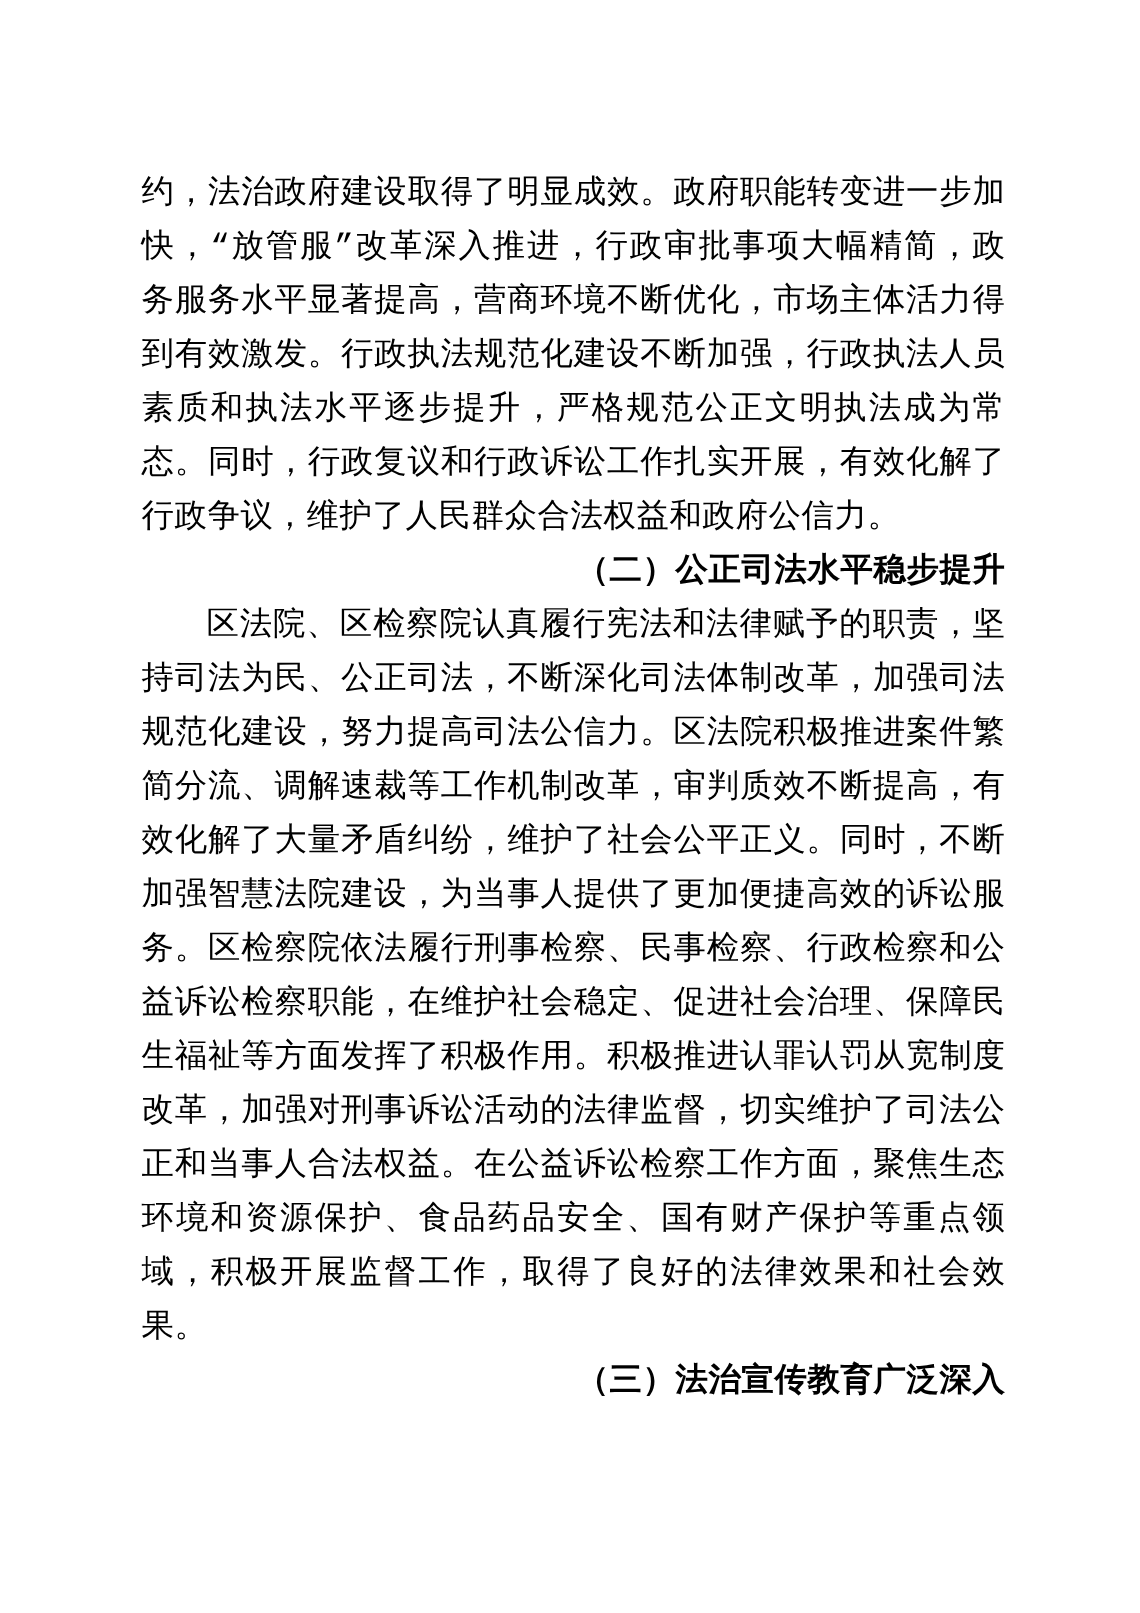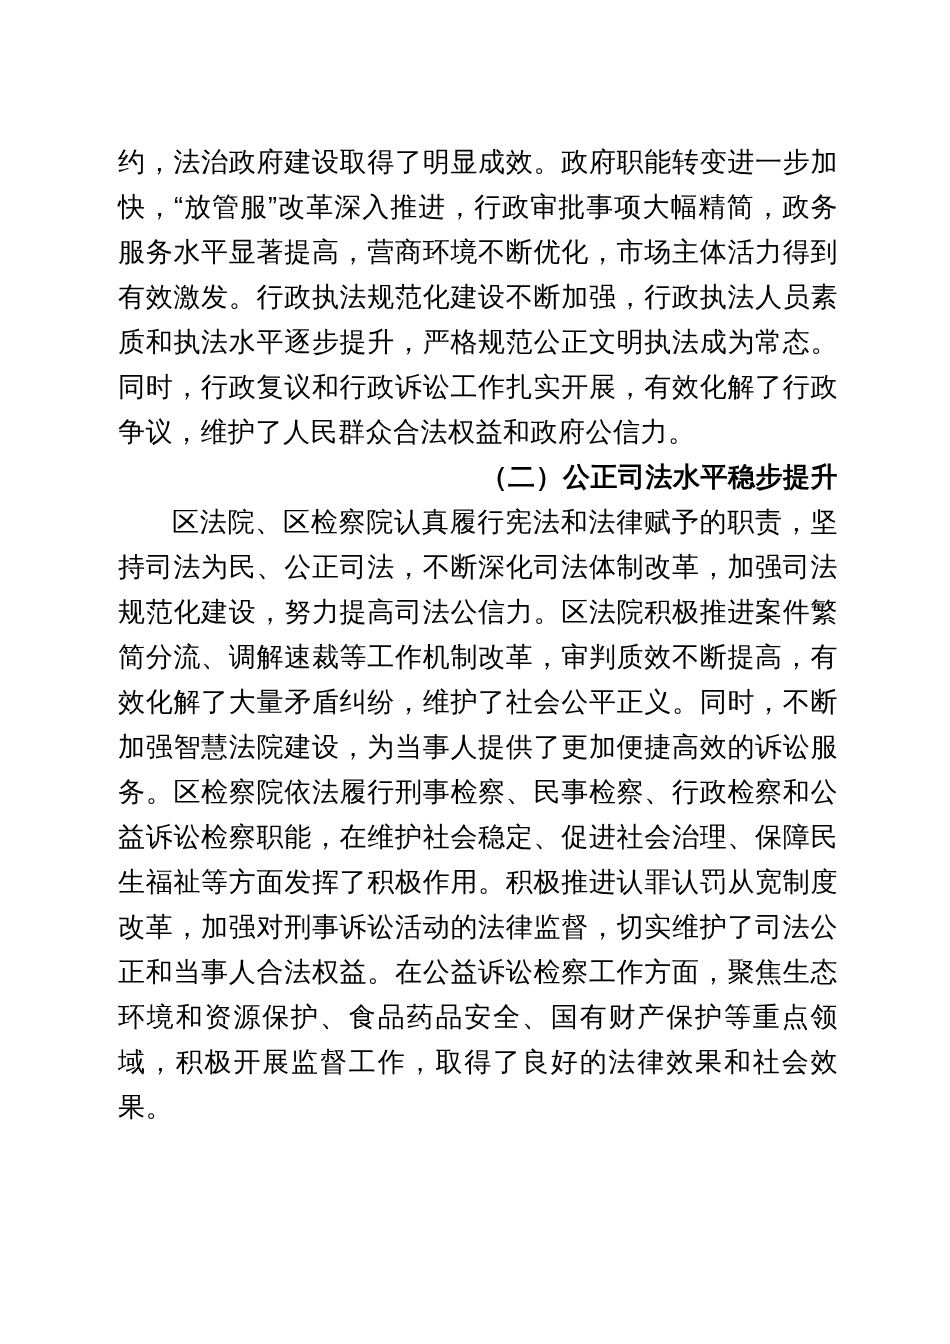--- a/index.html
+++ b/index.html
@@ -12,21 +12,21 @@
     height: 1344px;
     overflow: hidden;
   }
   .page {
     box-sizing: border-box;
     width: 950px;
     height: 1344px;
     background: #ffffff;
     padding: 140px 112px 0 118px;
     color: #000000;
-    font-family: Liberation Sans, sans-serif;
+    font-family: Liberation Mono, monospace;
     font-size: 27px;
     line-height: 45px;
     letter-spacing: 0.5px;
   }
   .para {
     margin: 0;
     text-align: justify;
     text-indent: 2em;
     word-break: break-all;
   }
@@ -38,13 +38,14 @@
     text-align: right;
   }
 </style>
 </head>
 <body>
 
 <div class="page">
   <p class="para no-indent">约，法治政府建设取得了明显成效。政府职能转变进一步加快，“放管服”改革深入推进，行政审批事项大幅精简，政务服务水平显著提高，营商环境不断优化，市场主体活力得到有效激发。行政执法规范化建设不断加强，行政执法人员素质和执法水平逐步提升，严格规范公正文明执法成为常态。同时，行政复议和行政诉讼工作扎实开展，有效化解了行政争议，维护了人民群众合法权益和政府公信力。</p>
   <p class="para heading">（二）公正司法水平稳步提升</p>
   <p class="para">区法院、区检察院认真履行宪法和法律赋予的职责，坚持司法为民、公正司法，不断深化司法体制改革，加强司法规范化建设，努力提高司法公信力。区法院积极推进案件繁简分流、调解速裁等工作机制改革，审判质效不断提高，有效化解了大量矛盾纠纷，维护了社会公平正义。同时，不断加强智慧法院建设，为当事人提供了更加便捷高效的诉讼服务。区检察院依法履行刑事检察、民事检察、行政检察和公益诉讼检察职能，在维护社会稳定、促进社会治理、保障民生福祉等方面发挥了积极作用。积极推进认罪认罚从宽制度改革，加强对刑事诉讼活动的法律监督，切实维护了司法公正和当事人合法权益。在公益诉讼检察工作方面，聚焦生态环境和资源保护、食品药品安全、国有财产保护等重点领域，积极开展监督工作，取得了良好的法律效果和社会效果。</p>
+  <p class="para heading">（三）法治宣传教育广泛深入</p>
 </div>
 
 </body></html>

